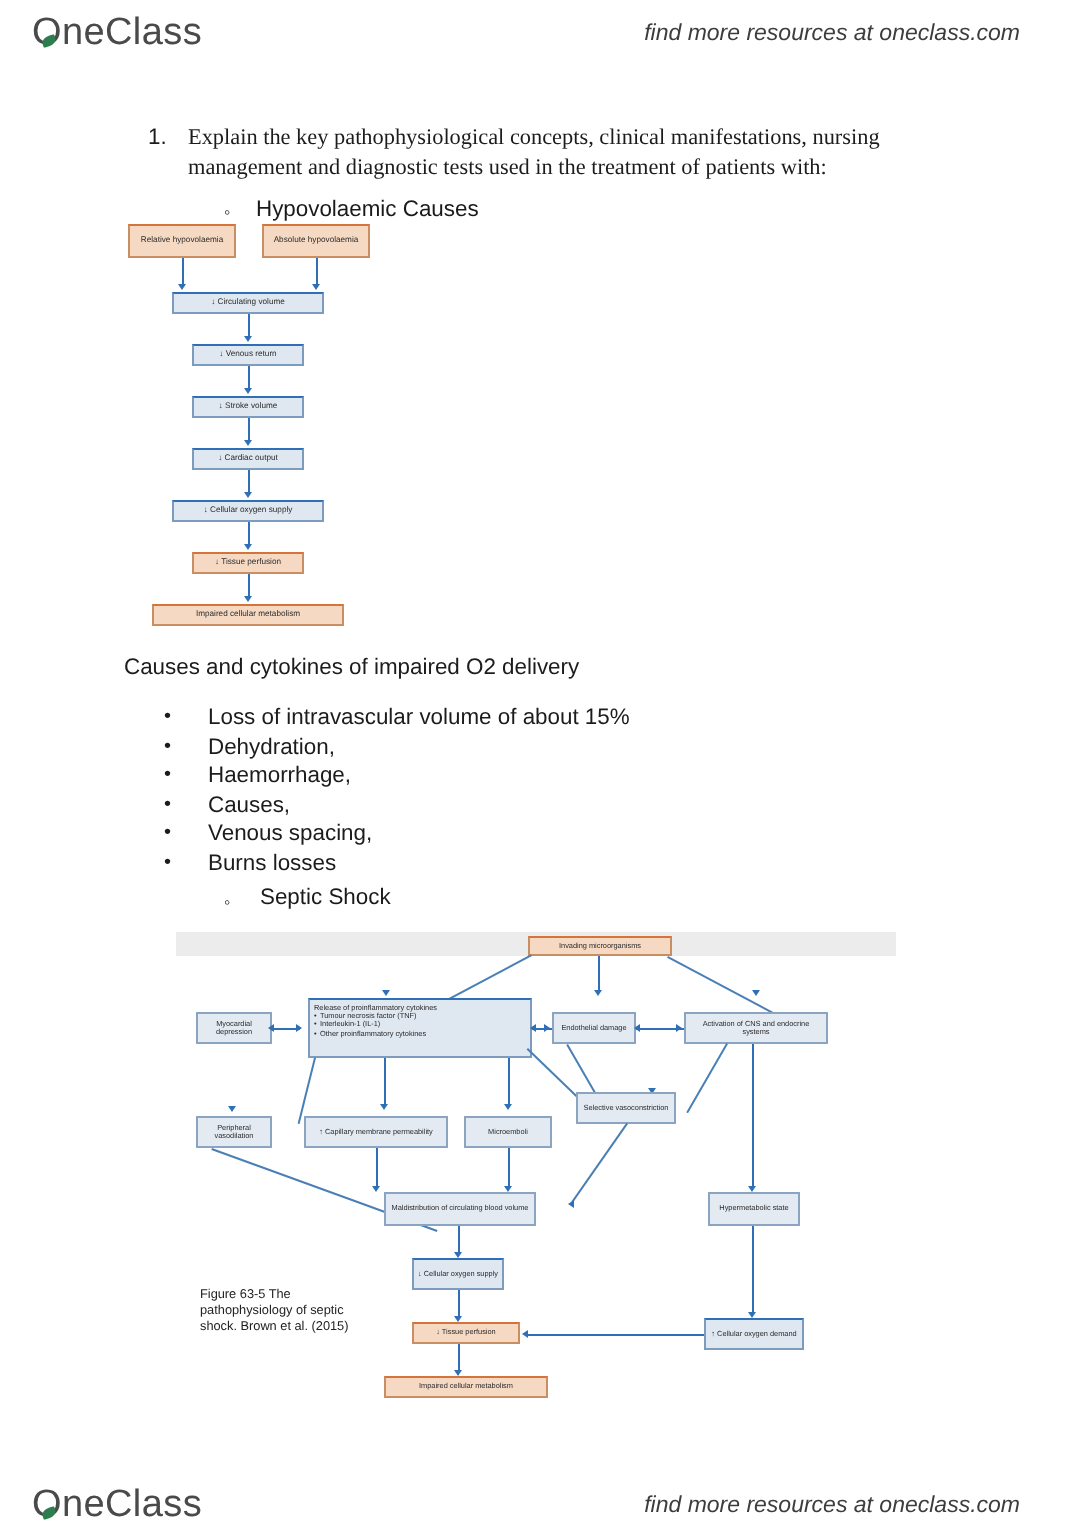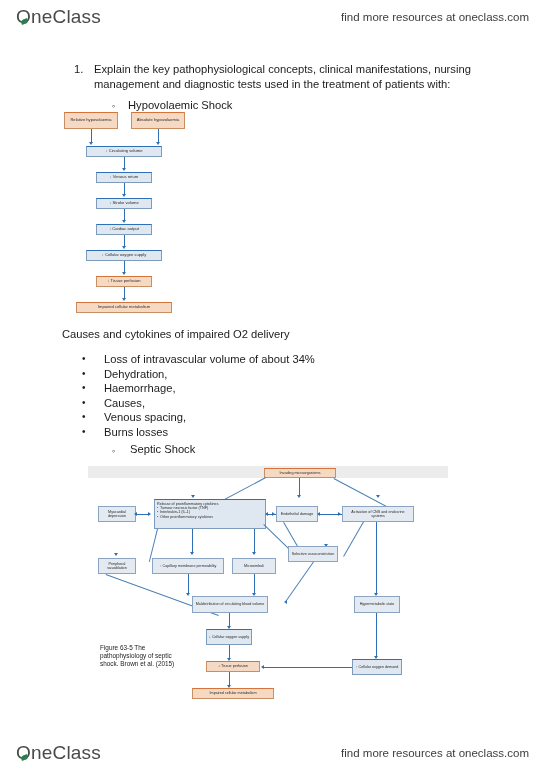--- a/index.html
+++ b/index.html
@@ -47,44 +47,45 @@
     top: -4px;
     left: 5px;
     width: 7px;
     height: 5px;
     background: #2e7d4f;
     border-radius: 60% 10% 60% 10%;
     transform: rotate(-18deg);
   }
   .promo {
     position: absolute;
-    right: 15px;
+    right: 34px;
     font-size: 11.5px;
     color: #3d3d3d;
     white-space: nowrap;
+    font-style: italic;
   }
 
   
   .q-block {
     position: absolute;
     left: 74px;
     top: 62px;
     width: 410px;
   }
   .q-row {
     display: flex;
     font-size: 11.2px;
     line-height: 14.5px;
     color: #1c1c1c;
   }
   .q-num {
     width: 20px;
     flex: 0 0 20px;
   }
-  .q-text { flex: 1; }
+  .q-text { flex: 1; font-family: Liberation Serif, serif; }
 
   .sub-item {
     display: flex;
     margin-top: 7px;
     margin-left: 38px;
     font-size: 11.2px;
     line-height: 14px;
   }
   .sub-bullet {
     width: 16px;
@@ -259,21 +260,21 @@
   <div class="promo">find more resources at oneclass.com</div>
 </div>
 
 <div class="q-block">
   <div class="q-row">
     <span class="q-num">1.</span>
     <span class="q-text">Explain the key pathophysiological concepts, clinical manifestations, nursing management and diagnostic tests used in the treatment of patients with:</span>
   </div>
   <div class="sub-item">
     <span class="sub-bullet">◦</span>
-    <span>Hypovolaemic Shock</span>
+    <span>Hypovolaemic Causes</span>
   </div>
 </div>
 
 <div class="flow" id="diagram-hypovolaemic">
 
   <div class="fbox orange" style="left:2px;  top:0px;  width:54px; height:17px;">Relative hypovolaemia</div>
   <div class="fbox orange" style="left:69px; top:0px;  width:54px; height:17px;">Absolute hypovolaemia</div>
 
   <div class="conn v" style="left:28.5px; top:17px; height:14px;"></div>
   <div class="arrowhead down" style="left:26.5px; top:30px;"></div>
@@ -311,21 +312,21 @@
   <div class="arrowhead down" style="left:59.5px; top:186px;"></div>
 
   <div class="fbox orange" style="left:14px; top:190px; width:96px; height:11px;">Impaired cellular metabolism</div>
 </div>
 
 <div class="section-line" id="causes-heading">Causes and cytokines of impaired O2 delivery</div>
 
 <div class="bullet-list">
   <div class="bullet-row">
     <span class="bullet-dot">•</span>
-    <span>Loss of intravascular volume of about 34%</span>
+    <span>Loss of intravascular volume of about 15%</span>
   </div>
   <div class="bullet-row">
     <span class="bullet-dot">•</span>
     <span>Dehydration,</span>
   </div>
   <div class="bullet-row">
     <span class="bullet-dot">•</span>
     <span>Haemorrhage,</span>
   </div>
   <div class="bullet-row">

